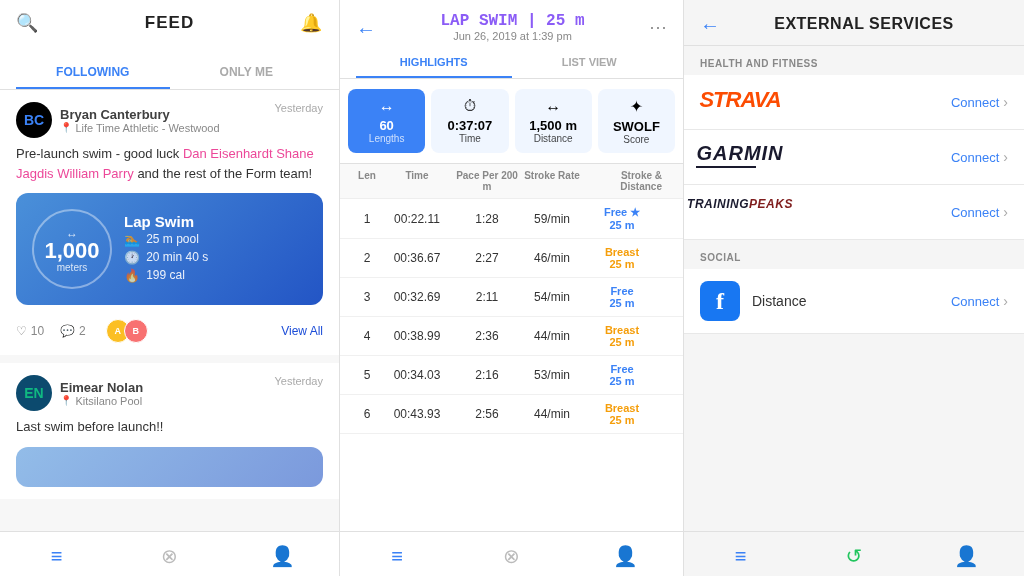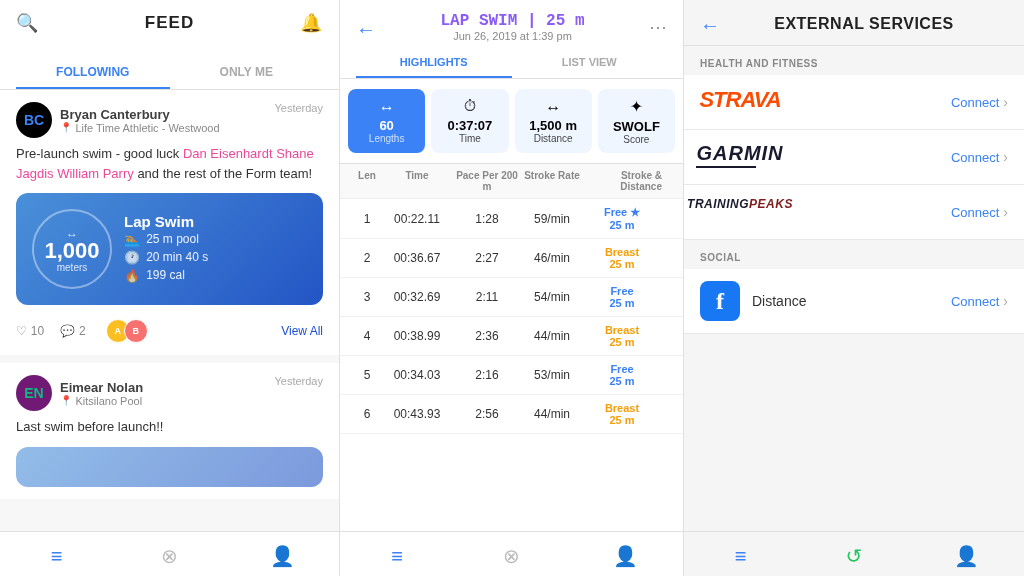--- a/index.html
+++ b/index.html
@@ -558,21 +558,21 @@
           <div class="avatar-small" style="background:#fbbf24;color:#fff;">A</div>
           <div class="avatar-small" style="background:#f87171;color:#fff;">B</div>
         </div>
         <span class="view-all">View All</span>
       </div>
     </div>
 
     <div class="feed-post">
       <div class="post-header">
         <div class="post-user-info">
-          <div class="avatar" style="background:#701a75;color:#10b981;">EN</div>
+          <div class="avatar" style="background:#0c4a6e;color:#10b981;">EN</div>
           <div>
             <div class="post-user-name">Eimear Nolan</div>
             <div class="post-user-location">
               <span style="font-size:10px;">📍</span>
               <span>Kitsilano Pool</span>
             </div>
           </div>
         </div>
         <span class="post-time">Yesterday</span>
       </div>

